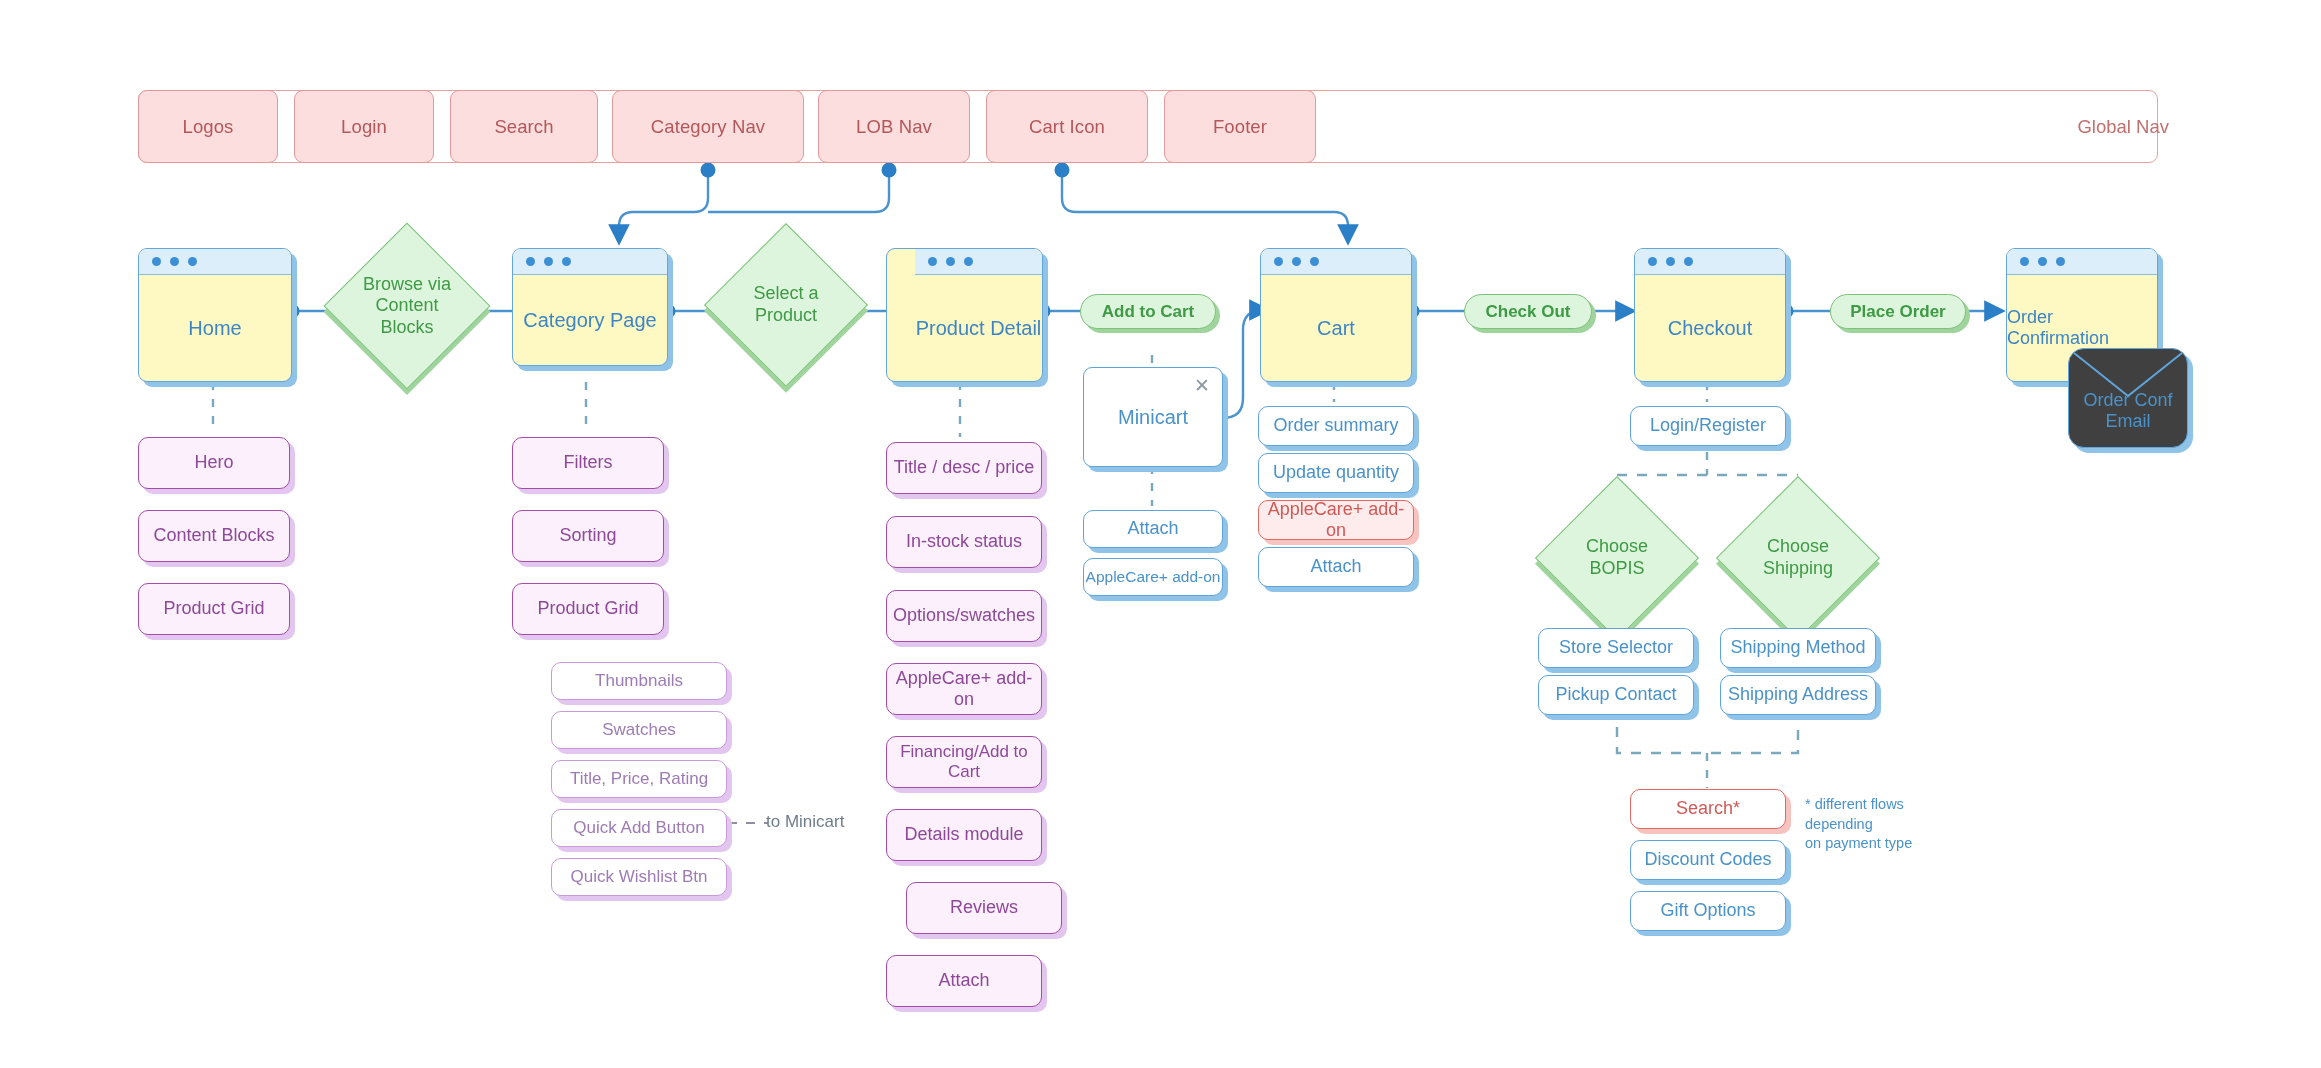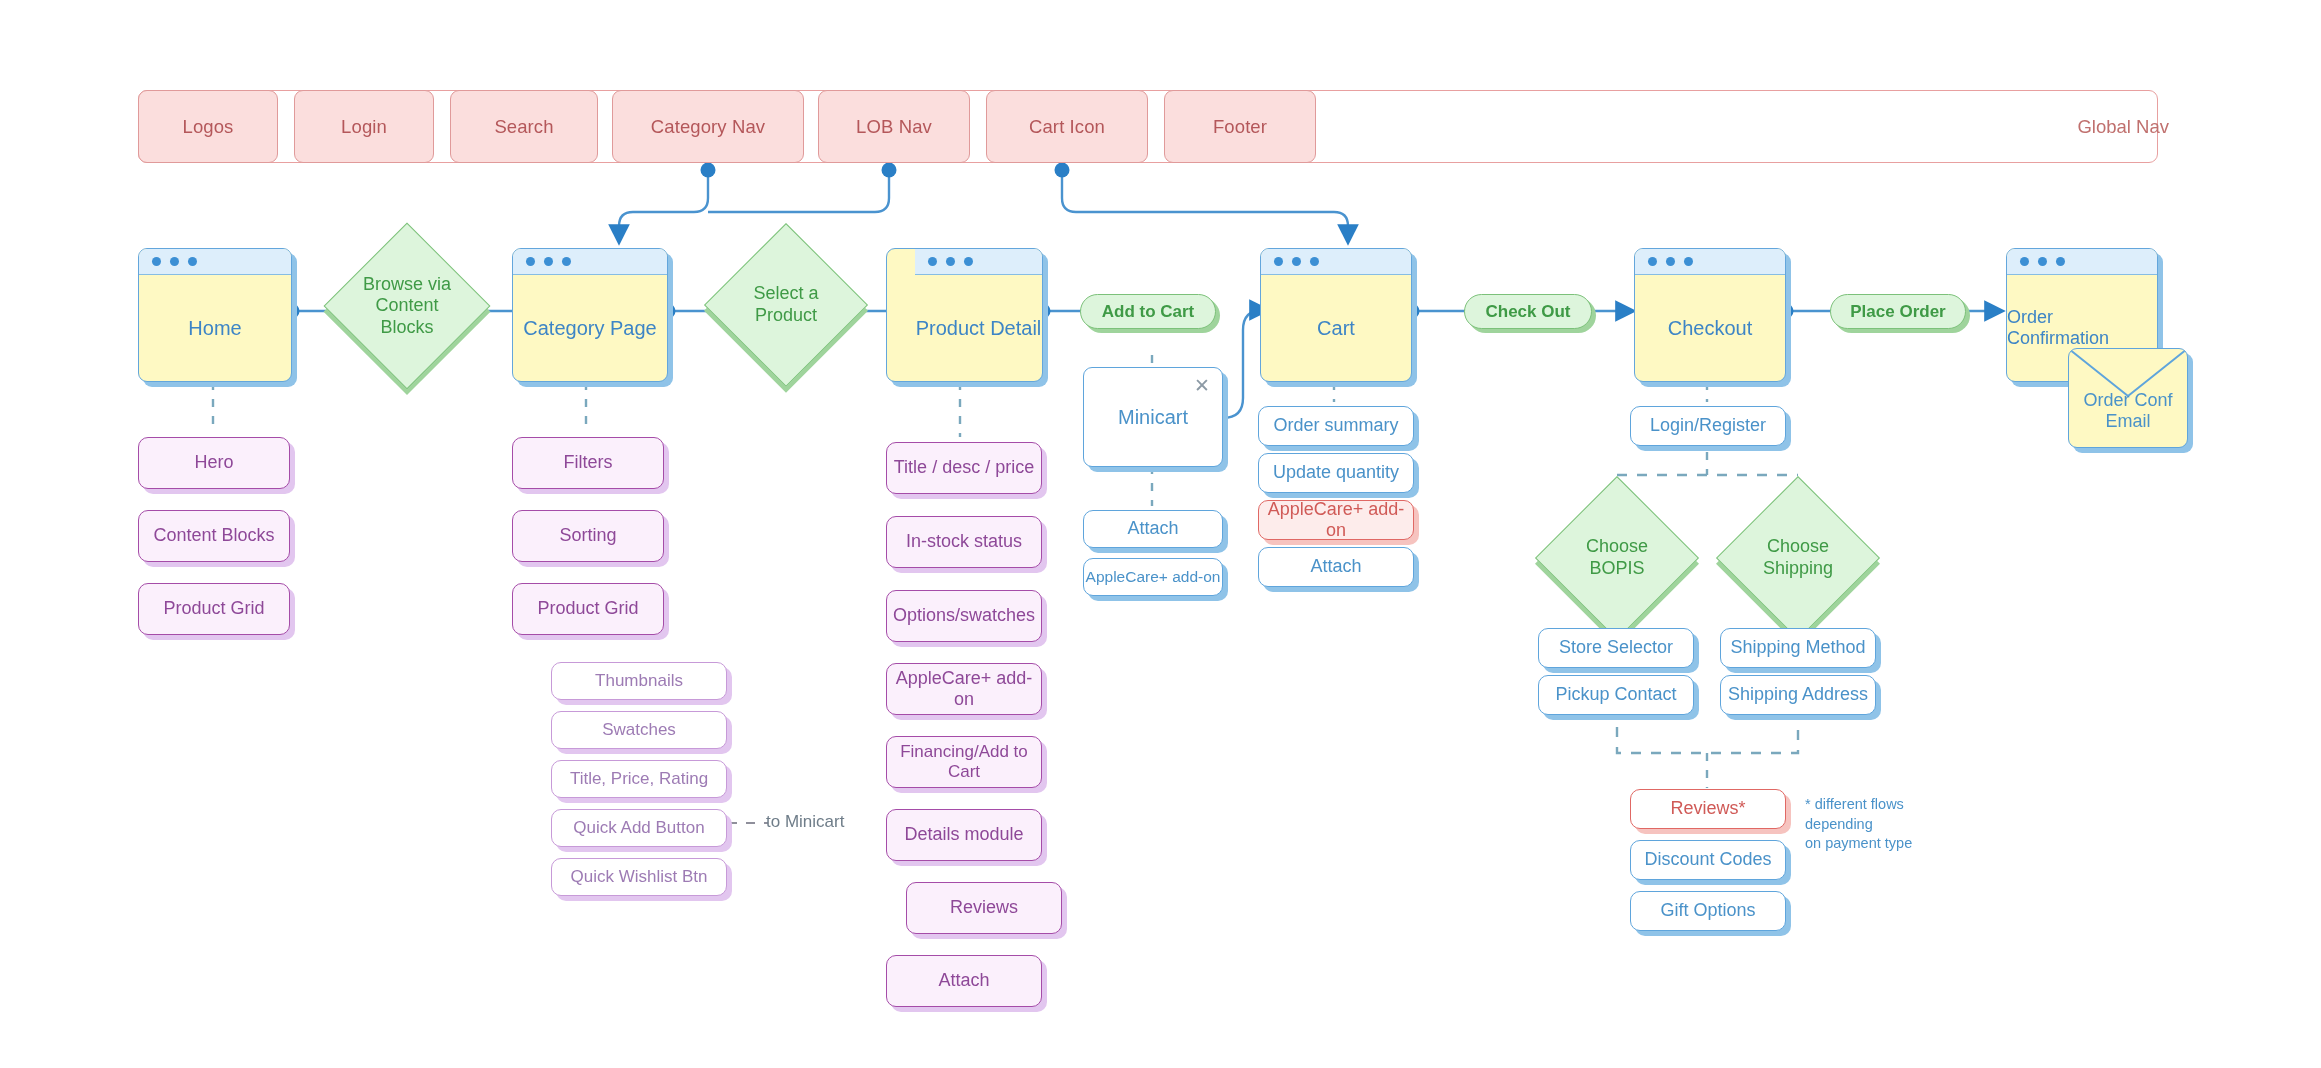--- a/index.html
+++ b/index.html
@@ -107,22 +107,22 @@
     align-items:center; justify-content:center;
     color:#4a92c9; font-size:20px;
   }
   .mc-close {
     position:absolute; right:12px; top:8px;
     color:#8c9aa5; font-size:19px; line-height:1; cursor:pointer;
   }
 
   
   .env {
-    position:absolute; background:#fef9c3;
-    border:1.4px solid #5fa5dc; border-radius:9px;
+    position:absolute; background:#404040;
+    border:1.4px solid #5fa5dc; border-radius:16px;
     box-shadow:5px 5px 0 0 #8fc3e8; overflow:hidden;padding-left:36px;
   }
   .env .flap { position:absolute; left:0; top:0; width:100%; height:52%; }
   .env .etxt {
     position:absolute; left:0; right:0; bottom:14px;
     text-align:center; color:#4a92c9; font-size:18px; line-height:1.2;
   }
 
   
   .ftext { position:absolute; color:#6f7d89; font-size:17px; }
@@ -221,21 +221,21 @@
 
   <div class="win" style="left:138px; top:248px; width:154px; height:134px;">
     <div class="win-bar">
       <span class="dot"></span>
       <span class="dot"></span>
       <span class="dot"></span>
     </div>
     <div class="win-body">Home</div>
   </div>
 
-  <div class="win" style="left:512px; top:248px; width:156px; height:134px;">
+  <div class="win" style="left:512px; top:248px; width:156px; height:118px;">
     <div class="win-bar">
       <span class="dot"></span>
       <span class="dot"></span>
       <span class="dot"></span>
     </div>
     <div class="win-body">Category Page</div>
   </div>
 
   <div class="win" style="left:886px; top:248px; width:157px; height:134px;padding-left:28px;">
     <div class="win-bar">
@@ -356,21 +356,21 @@
   <div class="box box-blue" style="left:1258px; top:547px; width:156px; height:40px;">Attach</div>
 
   <div class="box box-blue" style="left:1630px; top:406px; width:156px; height:40px;">Login/Register</div>
 
   <div class="box box-blue" style="left:1538px; top:628px; width:156px; height:40px;">Store Selector</div>
   <div class="box box-blue" style="left:1538px; top:675px; width:156px; height:40px;">Pickup Contact</div>
 
   <div class="box box-blue" style="left:1720px; top:628px; width:156px; height:40px;">Shipping Method</div>
   <div class="box box-blue" style="left:1720px; top:675px; width:156px; height:40px;">Shipping Address</div>
 
-  <div class="box box-red-outline" style="left:1630px; top:789px; width:156px; height:40px;">Reviews*</div>
+  <div class="box box-red-outline" style="left:1630px; top:789px; width:156px; height:40px;">Search*</div>
   <div class="box box-blue" style="left:1630px; top:840px; width:156px; height:40px;">Discount Codes</div>
   <div class="box box-blue" style="left:1630px; top:891px; width:156px; height:40px;">Gift Options</div>
 
   <div class="note" style="left:1805px; top:795px; width:160px;">
     <div>* different flows depending</div>
     <div>on payment type</div>
   </div>
 
   <div class="env" style="left:2068px; top:348px; width:120px; height:100px;">
     <svg class="flap" viewBox="0 0 120 52" preserveAspectRatio="none">

